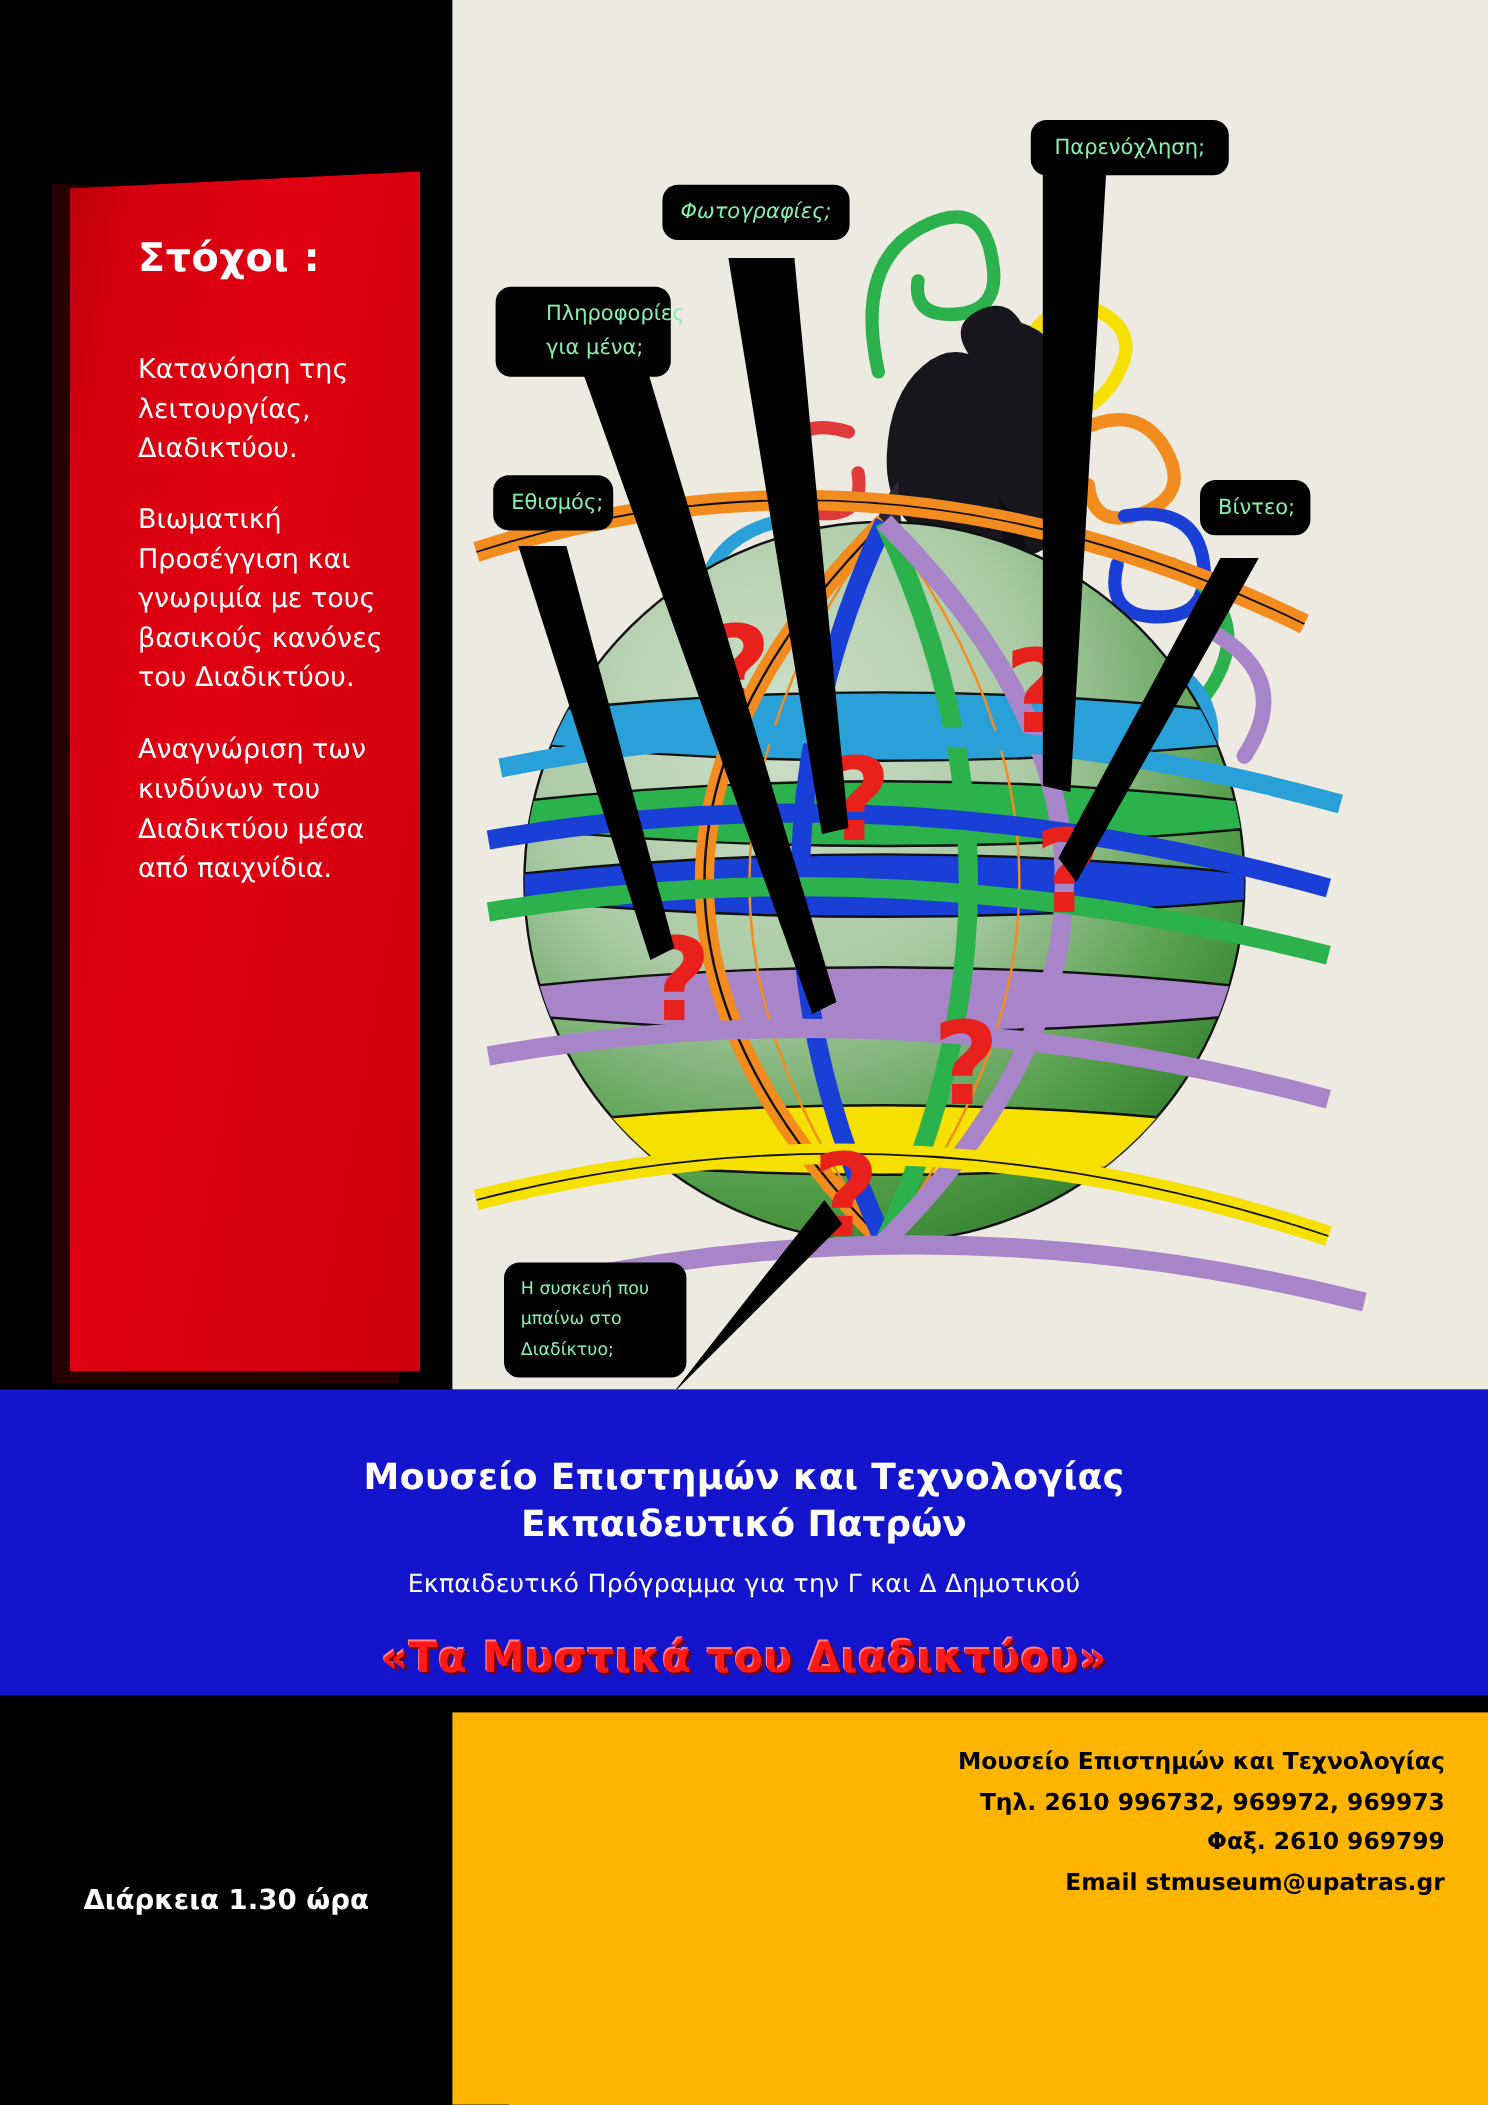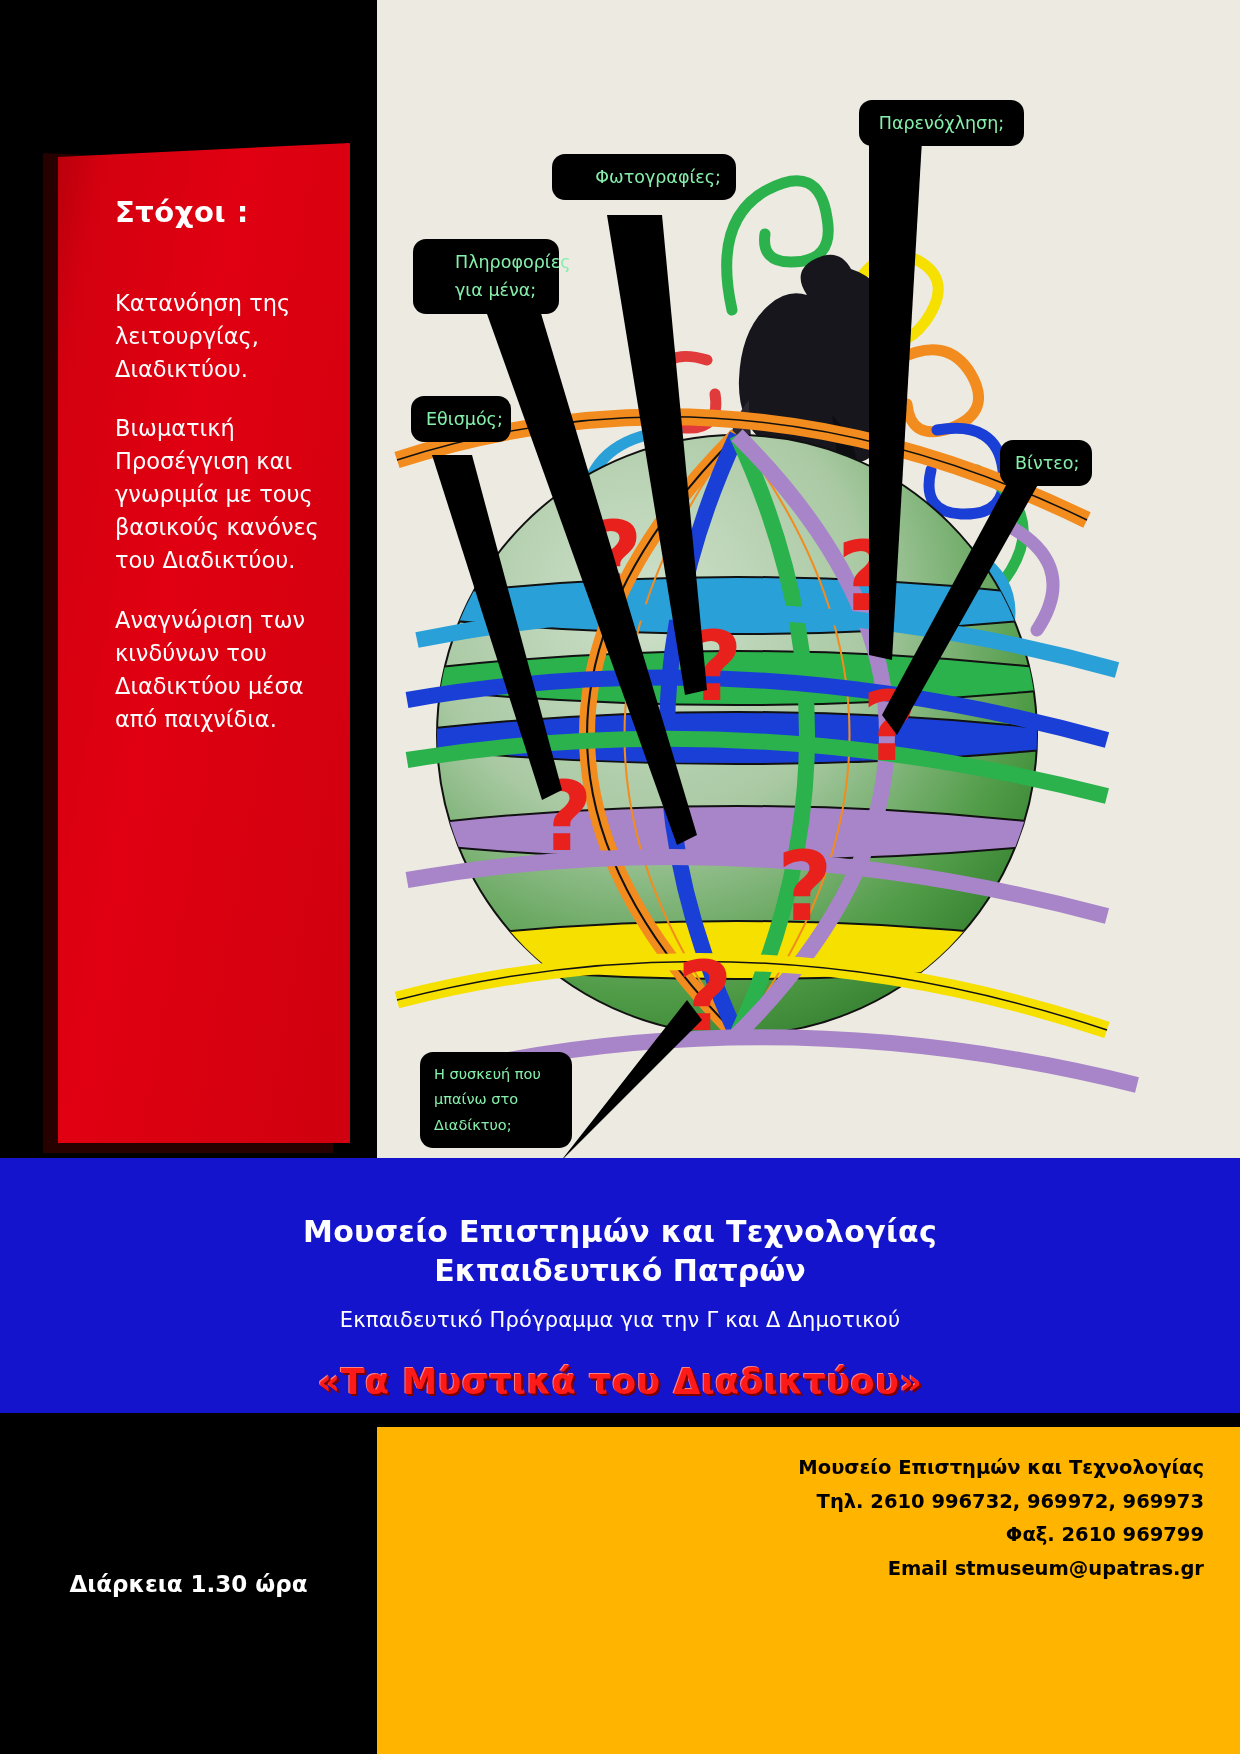--- a/index.html
+++ b/index.html
@@ -29,21 +29,21 @@
     opacity: .85;
   }
   .red-panel {
     position: absolute; left: 58px; top: 143px; width: 292px; height: 1000px;
     background: linear-gradient(100deg,#b8000b 0%, #d40010 10%, #e00011 40%, #cf000f 100%);
     clip-path: polygon(0 14px, 100% 0, 100% 100%, 0 100%);
     box-shadow: 0 0 0 0 #000;
   }
   .red-panel-inner { padding: 52px 28px 0 57px; }
   .objectives-title {
-    color: #fff; font-weight: bold; font-size: 29px; letter-spacing: .5px;
+    color: #fff; font-weight: bold; font-size: 33px; letter-spacing: .5px;
     margin-bottom: 58px;
   }
   .objective {
     color: #fff; font-size: 22.5px; line-height: 1.47; margin-bottom: 26px;
   }
 
   
   .globe-wrap { position: absolute; left: 377px; top: 0; width: 863px; height: 1158px; }
   .globe-svg { position: absolute; left: 0; top: 0; }
 
@@ -192,25 +192,25 @@
         <polygon points="492,140 545,140 515,660 492,655" fill="#000"></polygon>
         <polygon points="640,465 672,465 520,735 505,715" fill="#000"></polygon>
         <polygon points="185,1160 165,1185 310,1000 325,1020" fill="#000"></polygon>
       </svg>
 
       <div class="callout" style="left:34px; top:396px; width:100px; text-align:left;">Εθισμός;</div>
 
       <div class="callout" style="left:36px; top:239px; width:146px;padding-left:42px;">Πληροφορίες
 για μένα;</div>
 
-      <div class="callout" style="left:175px; top:154px; width:184px; text-align:right;">Φωτογραφίες;</div>
+      <div class="callout" style="left:175px; top:154px; width:156px; text-align:center;font-style:italic;">Φωτογραφίες;</div>
 
       <div class="callout" style="left:482px; top:100px; width:165px; text-align:center;">Παρενόχληση;</div>
 
-      <div class="callout" style="left:623px; top:440px; width:92px; text-align:left;">Βίντεο;</div>
+      <div class="callout" style="left:623px; top:400px; width:92px; text-align:left;">Βίντεο;</div>
 
       <div class="callout small" style="left:43px; top:1052px; width:152px;">Η συσκευή που
 μπαίνω  στο
 Διαδίκτυο;</div>
     </div>
 
     <div class="red-shadow"></div>
     <div class="red-panel">
       <div class="red-panel-inner">
         <div class="objectives-title">Στόχοι :</div>

